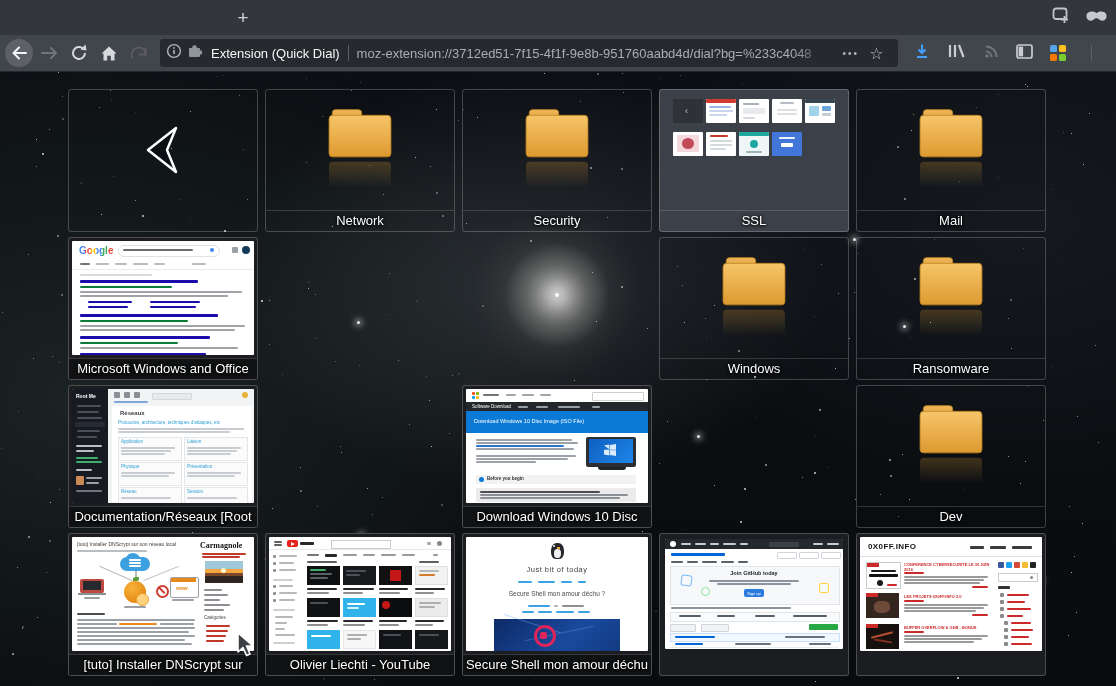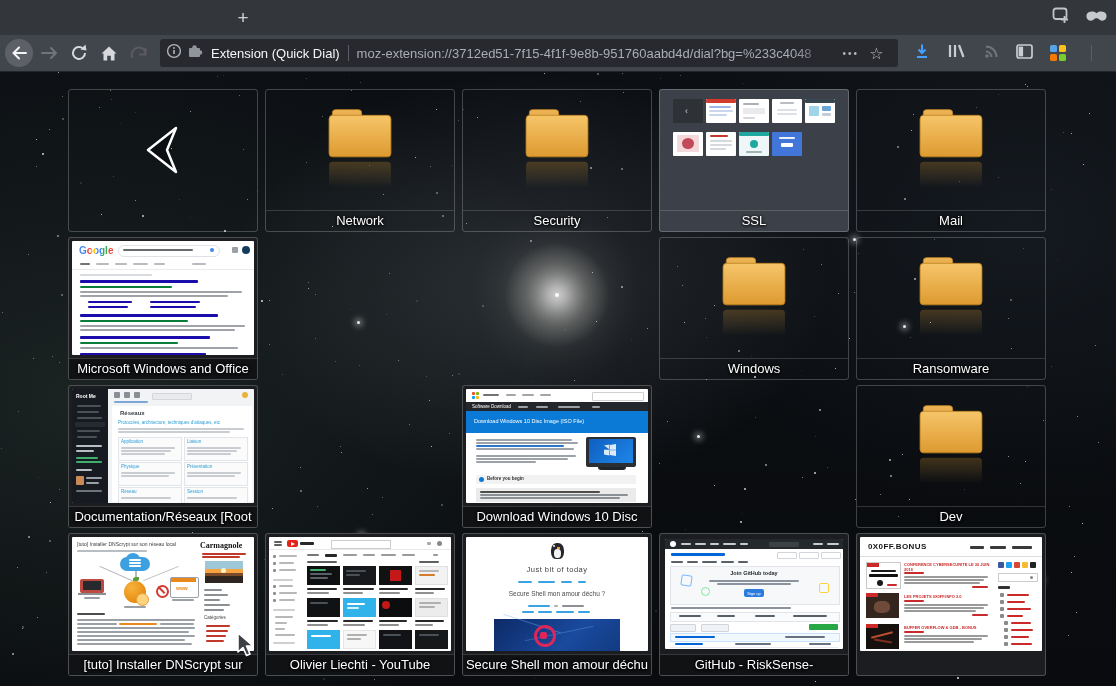--- a/index.html
+++ b/index.html
@@ -1055,27 +1055,26 @@
           <i style="position:absolute;left:5px;top:94px;width:168px;height:7px;background:#f1f8ff;border:1px solid #c8e1ff"></i>
           <i class="b" style="left:10px;top:96.5px;width:40px;background:#0366d6"></i>
             <i class="b" style="left:120px;top:96.5px;width:40px;background:#6a737d"></i>
           <i style="position:absolute;left:5px;top:101px;width:168px;height:7px;border-bottom:1px solid #eaecef"></i>
           <i class="b" style="left:10px;top:104px;width:28px;background:#0366d6"></i>
             <i class="b" style="left:70px;top:104px;width:36px;background:#6a737d"></i>
             <i class="b" style="left:144px;top:104px;width:22px;background:#6a737d"></i>
 
         </div>
       </div>
-      <div class="label">GitHub - RiskSense-</div>
     </div>
 
     <div class="tile thumbtile" style="grid-area:4/5">
       <div class="thumbarea">
         <div class="page">
-          <span style="position:absolute;left:8px;top:5px;font-size:8px;font-weight:800;color:#141414;letter-spacing:.4px">0X0FF.BONUS</span>
+          <span style="position:absolute;left:8px;top:5px;font-size:8px;font-weight:800;color:#141414;letter-spacing:.4px">0X0FF.INFO</span>
           <i class="b" style="left:110px;top:9px;width:14px;height:2.5px;background:#3a3a3a"></i>
           <i class="b" style="left:130px;top:9px;width:16px;height:2.5px;background:#3a3a3a"></i>
           <i class="b" style="left:152px;top:9px;width:20px;height:2.5px;background:#3a3a3a"></i>
           <i style="position:absolute;left:0;top:19px;width:182px;height:1px;background:#ddd"></i>
           <i style="position:absolute;left:6px;top:25px;width:33px;height:25px;background:#fff;border:1px solid #c9c9c9">
             <i style="position:absolute;left:0;top:0;width:12px;height:4px;background:#cc2a2a"></i>
             <i class="b" style="left:4px;top:7px;width:25px;height:2px;background:#1a1a1a"></i>
             <i class="b" style="left:2px;top:11px;width:29px;height:2.5px;background:#111"></i>
             <i class="b" style="left:10px;top:17px;width:6px;height:6px;background:#1a1a1a;border-radius:50%"></i>
             <i class="b" style="left:20px;top:21px;width:10px;height:2px;background:#cc2a2a"></i>

